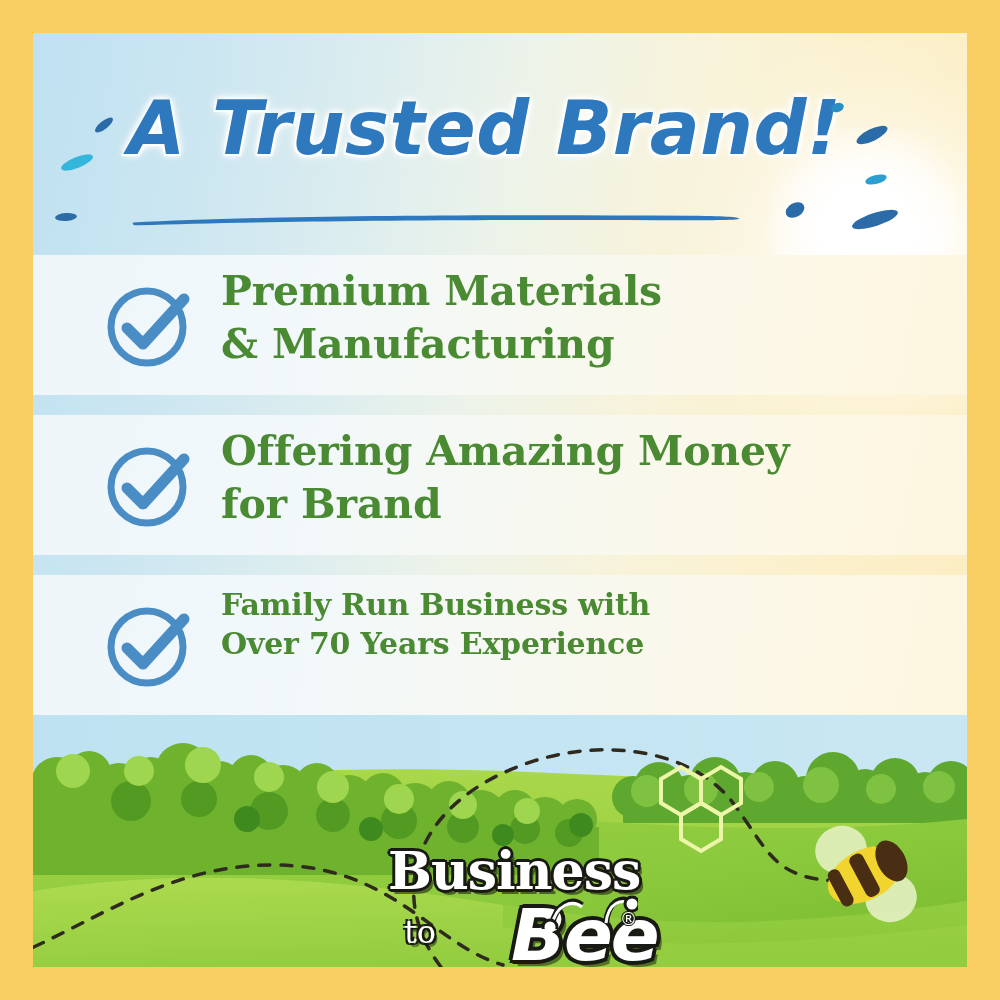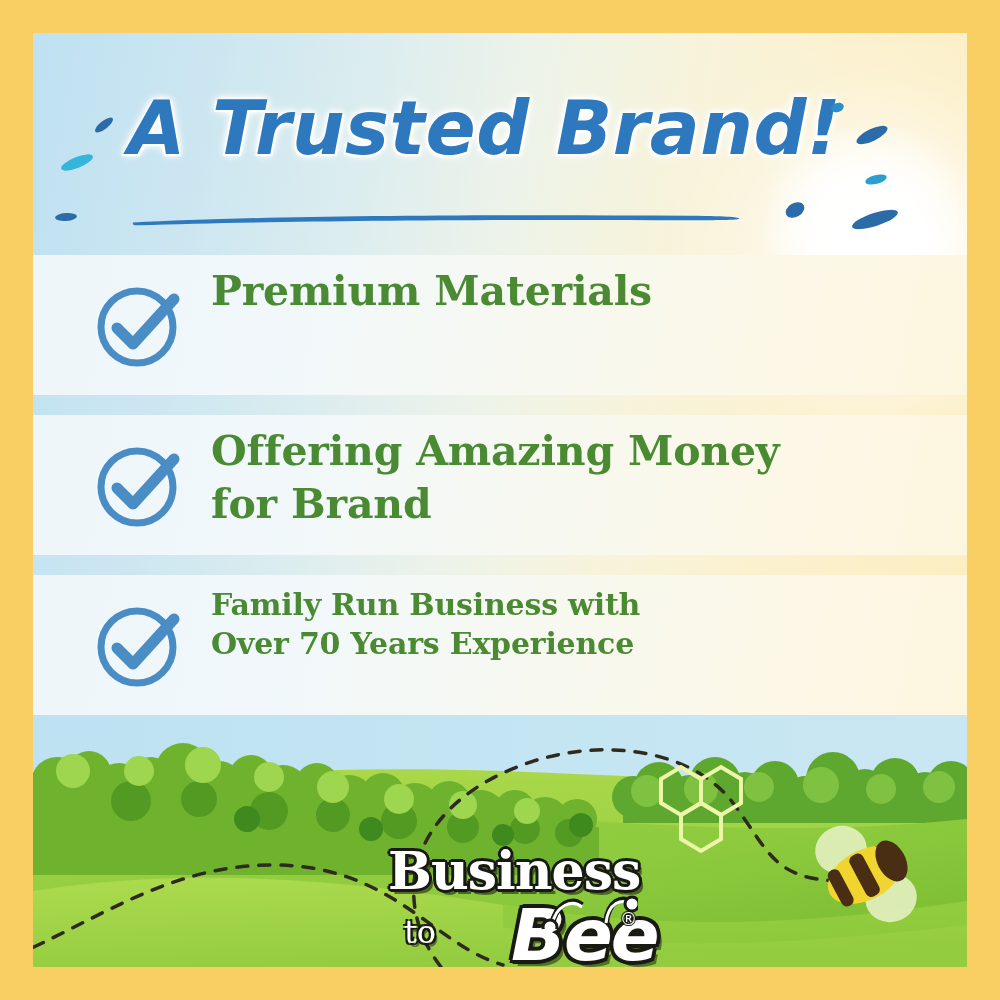--- a/index.html
+++ b/index.html
@@ -89,21 +89,21 @@
   
   .band{
     position:absolute;left:0;width:934px;
     background:linear-gradient(100deg,
         #EEF6FA 0%, #F2F8FA 30%, #F7F8F0 55%, #FCF8E8 78%, #FDF6DF 100%);
   }
   .band-1{top:222px;height:140px;}
   .band-2{top:382px;height:140px;}
   .band-3{top:542px;height:140px;}
 
-  .row{position:absolute;left:6px;width:934px;height:140px;}
+  .row{position:absolute;left:16px;width:934px;height:140px;}
   .row-1{top:222px;}
   .row-2{top:382px;}
   .row-3{top:542px;}
 
   .check{
     position:absolute;left:52px;top:22px;
     width:96px;height:96px;
   }
   .bullet-text{
     position:absolute;left:172px;top:10px;
@@ -227,20 +227,21 @@
     <div class="band band-2"></div>
     <div class="band band-3"></div>
 
     <div class="row row-1">
       <svg class="check" viewBox="0 0 96 96">
         <circle cx="46" cy="50" r="36" fill="none" stroke="#4A8DC4" stroke-width="7"></circle>
         <path d="M26,51 L42,67 L83,22" fill="none" stroke="#4A8DC4" stroke-width="11" stroke-linecap="round" stroke-linejoin="round"></path>
       </svg>
       <div class="bullet-text">
         <span>Premium Materials</span>
+        <span class="l2">&amp; Manufacturing</span>
       </div>
     </div>
 
     <div class="row row-2">
       <svg class="check" viewBox="0 0 96 96">
         <circle cx="46" cy="50" r="36" fill="none" stroke="#4A8DC4" stroke-width="7"></circle>
         <path d="M26,51 L42,67 L83,22" fill="none" stroke="#4A8DC4" stroke-width="11" stroke-linecap="round" stroke-linejoin="round"></path>
       </svg>
       <div class="bullet-text">
         <span>Offering Amazing Money</span>

